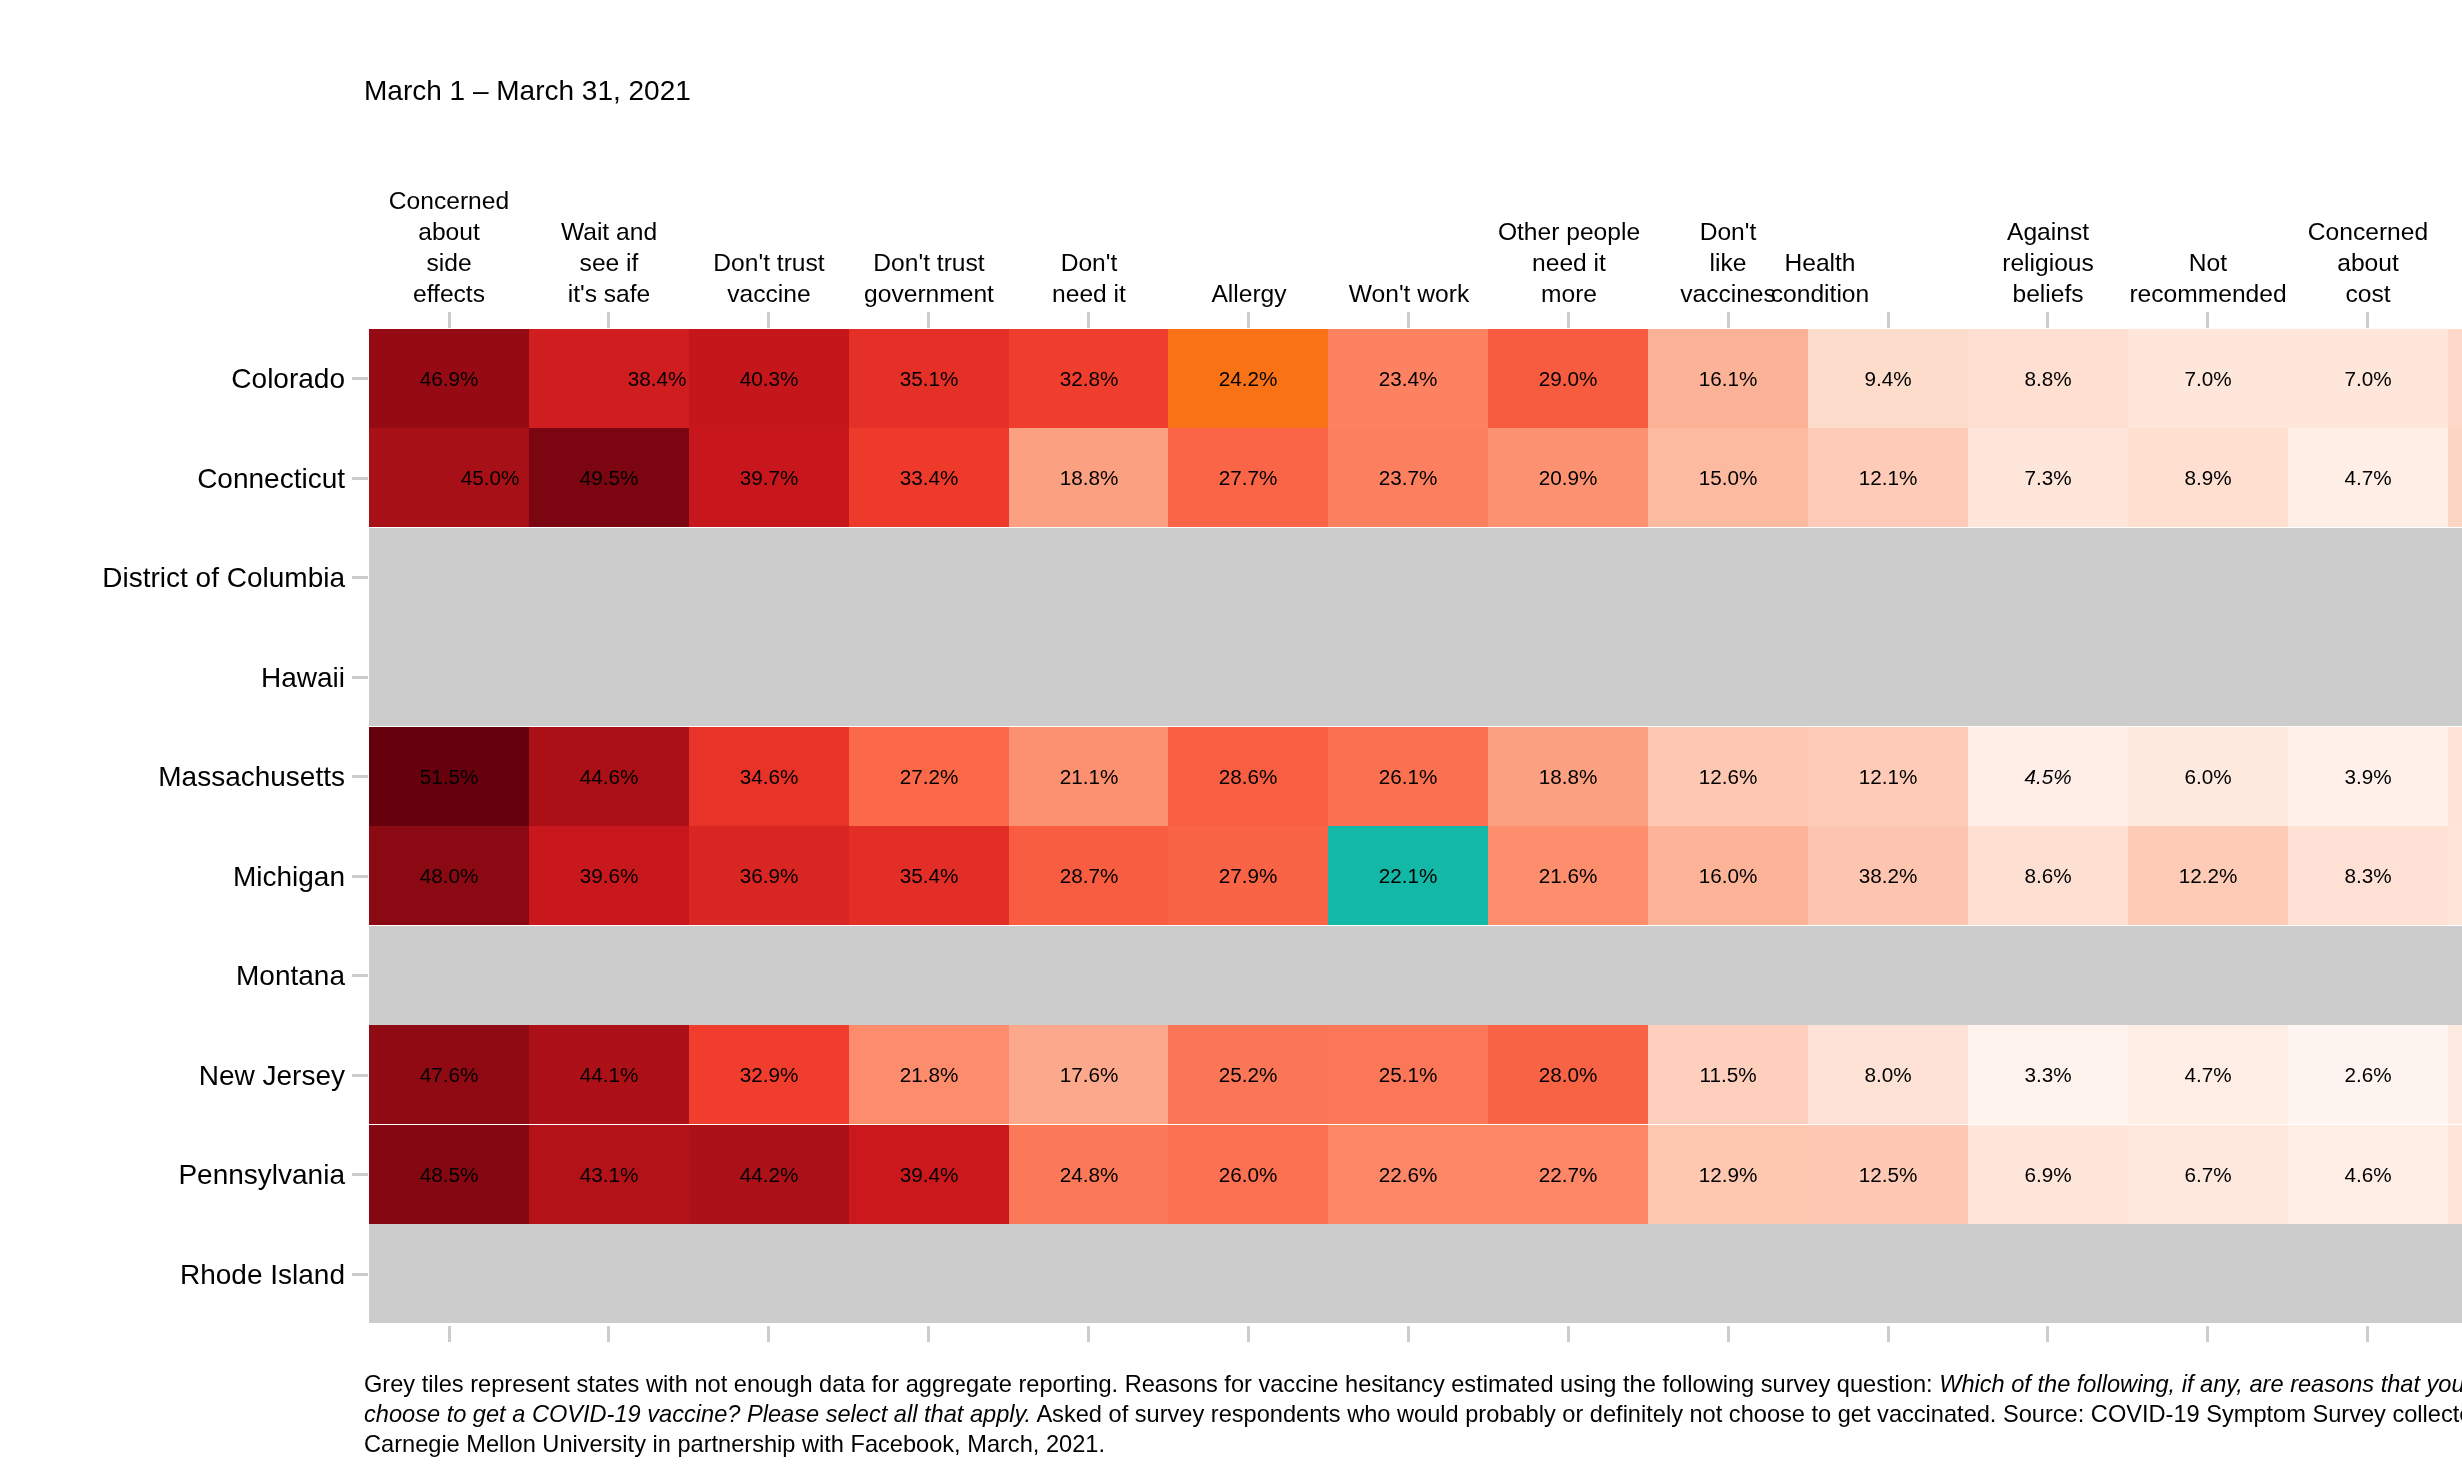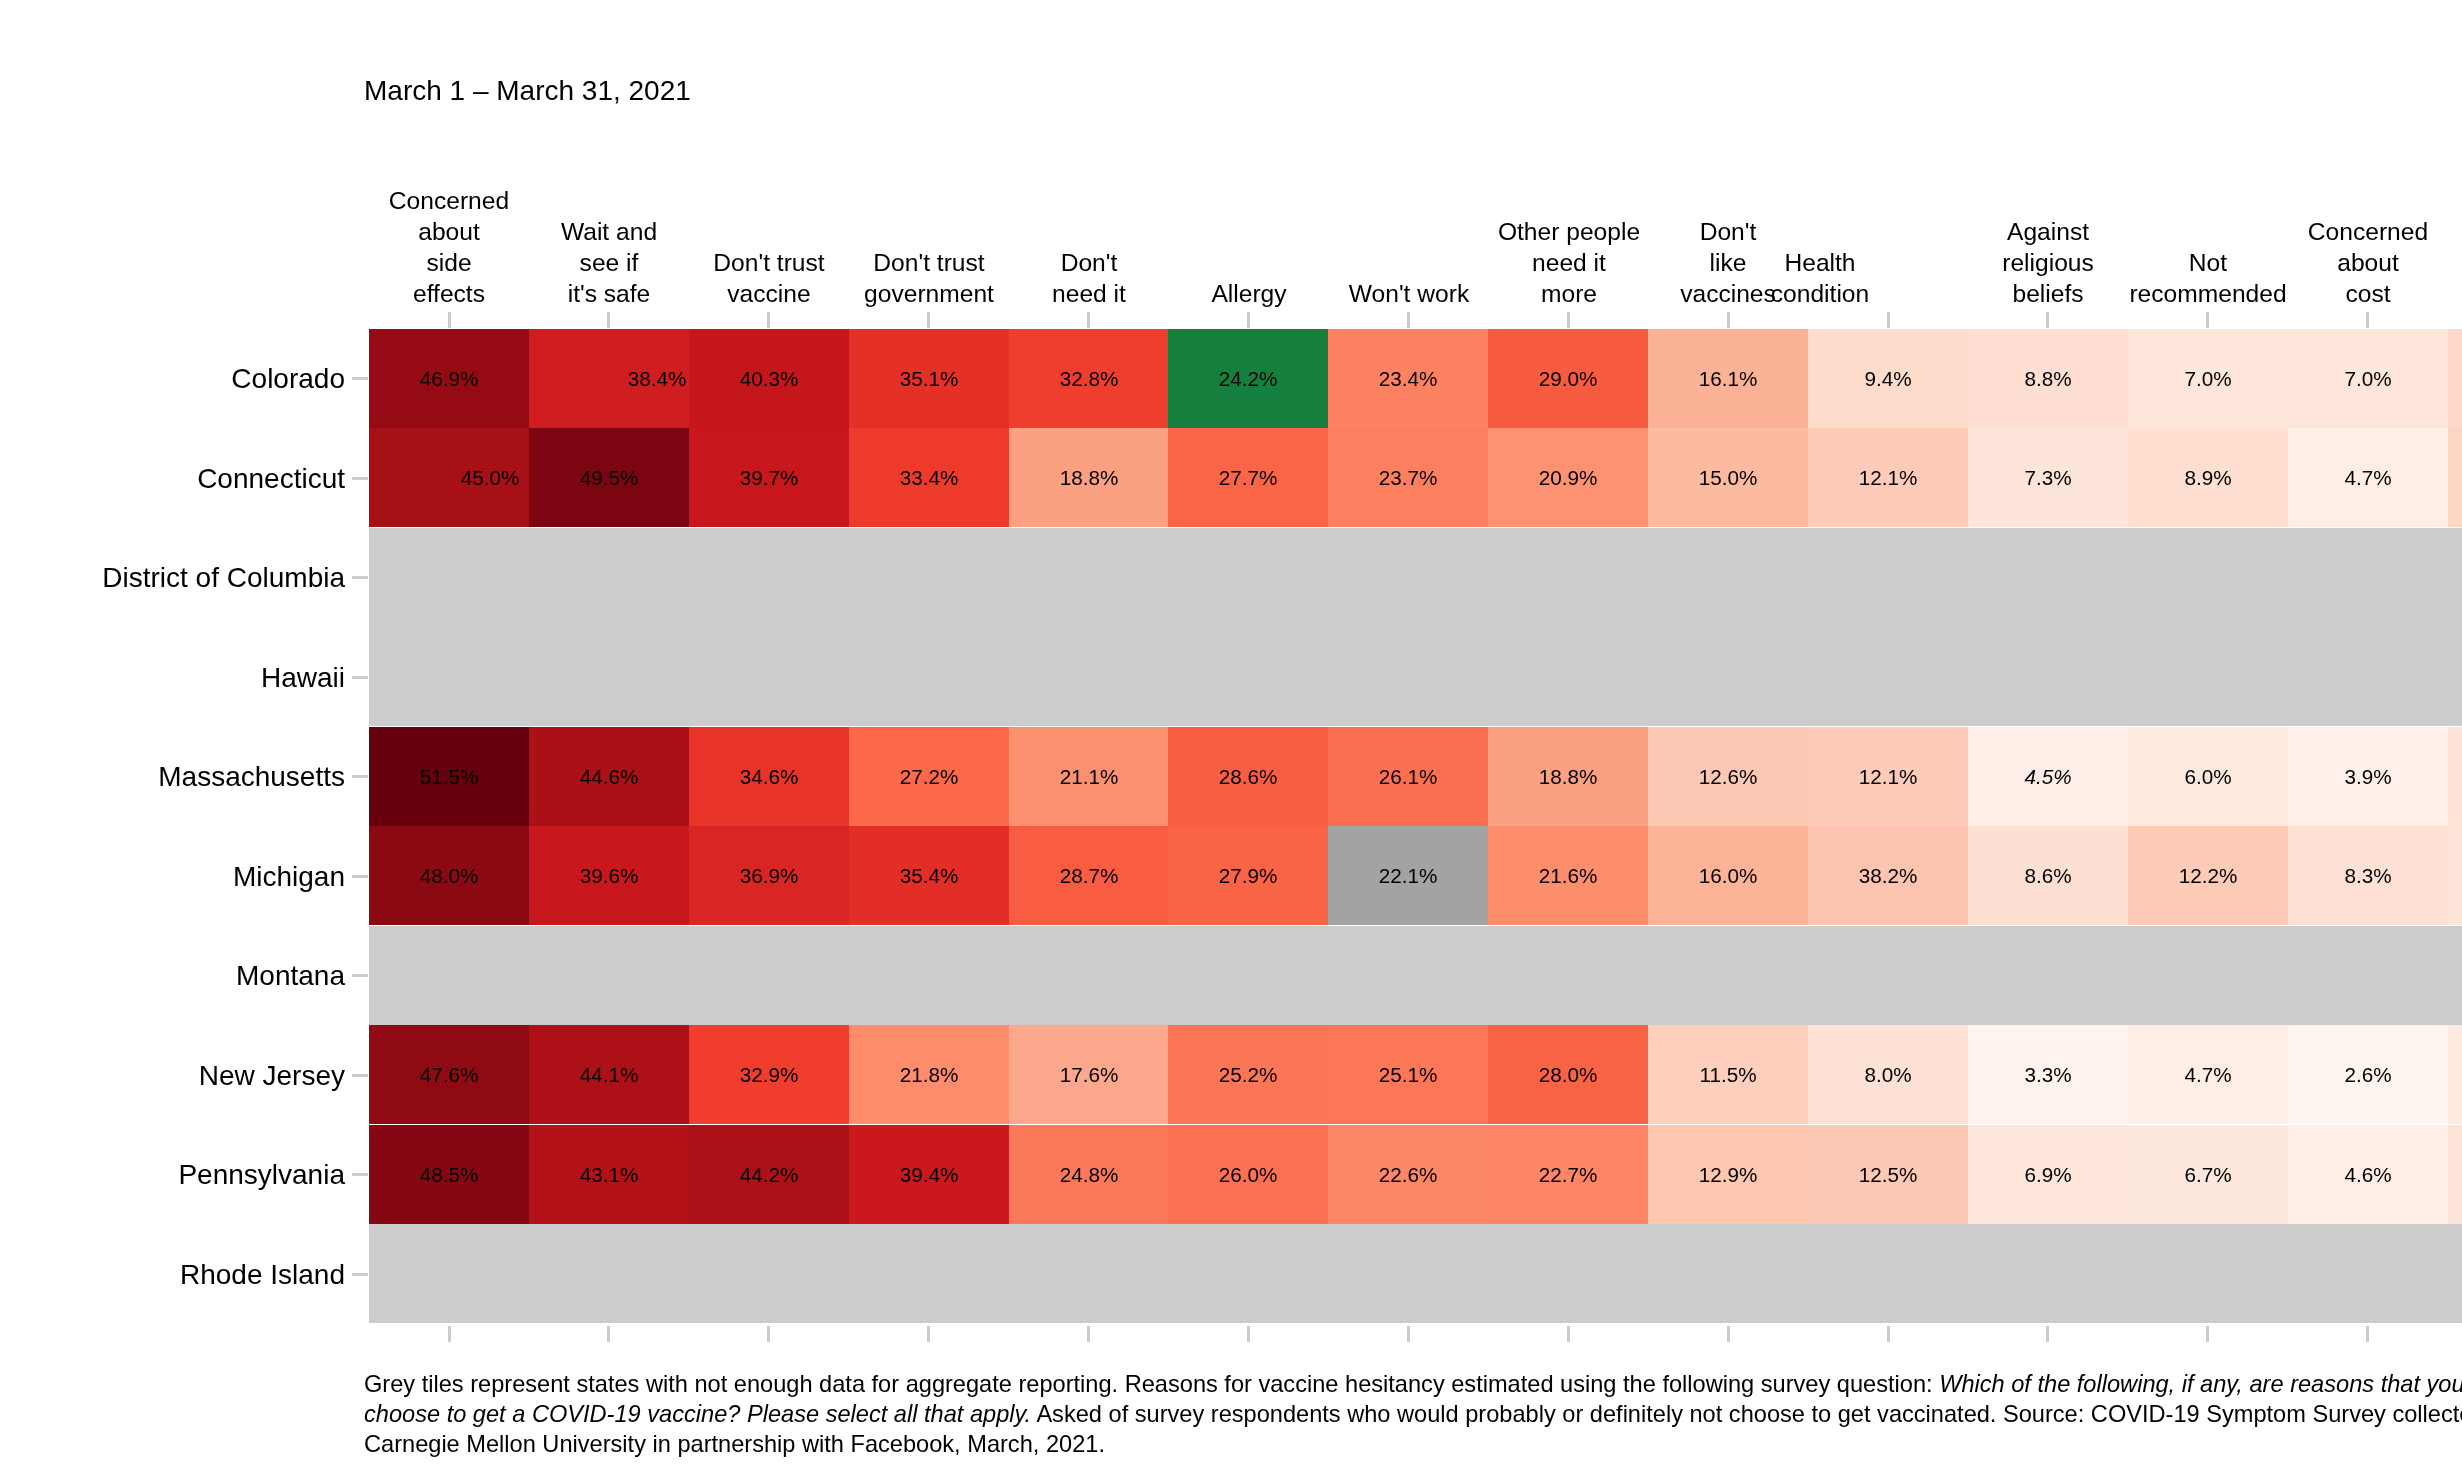--- a/index.html
+++ b/index.html
@@ -122,21 +122,21 @@
       <div class="tick" style="left: 352px; top: 1074px; width: 15.8px; height: 3.4px; background: rgb(204, 204, 204);"></div>
       <div class="tick" style="left: 352px; top: 1173px; width: 15.8px; height: 3.4px; background: rgb(204, 204, 204);"></div>
       <div class="tick" style="left: 352px; top: 1273px; width: 15.8px; height: 3.4px; background: rgb(204, 204, 204);"></div>
     </div>
   <div id="grid" class="grid" style="left: 369px; top: 329px; width: 2398px; height: 995px;">
       <div class="cell" style="left: 0px; top: 0px; width: 160px; height: 99px; background: rgb(150, 11, 19);">46.9%</div>
       <div class="cell" style="left: 160px; top: 0px; width: 160px; height: 99px; background: rgb(208, 29, 31); padding-left: 48px;">38.4%</div>
       <div class="cell" style="left: 320px; top: 0px; width: 160px; height: 99px; background: rgb(197, 22, 28);">40.3%</div>
       <div class="cell" style="left: 480px; top: 0px; width: 160px; height: 99px; background: rgb(228, 48, 39);">35.1%</div>
       <div class="cell" style="left: 640px; top: 0px; width: 160px; height: 99px; background: rgb(240, 62, 46);">32.8%</div>
-      <div class="cell" style="left: 799px; top: 0px; width: 160px; height: 99px; background: #15803d; text-align: center;">24.2%</div>
+      <div class="cell" style="left: 799px; top: 0px; width: 160px; height: 99px; background: #f97316; text-align: center;">24.2%</div>
       <div class="cell" style="left: 959px; top: 0px; width: 160px; height: 99px; background: rgb(252, 130, 98);">23.4%</div>
       <div class="cell" style="left: 1119px; top: 0px; width: 160px; height: 99px; background: rgb(247, 91, 64);">29.0%</div>
       <div class="cell" style="left: 1279px; top: 0px; width: 160px; height: 99px; background: rgb(252, 178, 151);">16.1%</div>
       <div class="cell" style="left: 1439px; top: 0px; width: 160px; height: 99px; background: rgb(254, 220, 204);">9.4%</div>
       <div class="cell" style="left: 1599px; top: 0px; width: 160px; height: 99px; background: rgb(254, 223, 209);">8.8%</div>
       <div class="cell" style="left: 1759px; top: 0px; width: 160px; height: 99px; background: rgb(254, 230, 218);">7.0%</div>
       <div class="cell" style="left: 1919px; top: 0px; width: 160px; height: 99px; background: rgb(254, 230, 218);">7.0%</div>
       <div class="cell" style="left: 2079px; top: 0px; width: 160px; height: 99px; background: rgb(254, 216, 200);">10.0%</div>
       <div class="cell" style="left: 0px; top: 99px; width: 160px; height: 99px; background: rgb(167, 16, 22); padding-left: 41px;">45.0%</div>
       <div class="cell" style="left: 160px; top: 99px; width: 160px; height: 99px; background: rgb(123, 5, 16);">49.5%</div>
@@ -193,21 +193,21 @@
       <div class="cell" style="left: 1599px; top: 398px; width: 160px; height: 99px; background: rgb(255, 238, 231); font-style: italic;">4.5%</div>
       <div class="cell" style="left: 1759px; top: 398px; width: 160px; height: 99px; background: rgb(254, 233, 223);">6.0%</div>
       <div class="cell" style="left: 1919px; top: 398px; width: 160px; height: 99px; background: rgb(255, 241, 234);">3.9%</div>
       <div class="cell" style="left: 2079px; top: 398px; width: 160px; height: 99px; background: rgb(254, 227, 214);">7.8%</div>
       <div class="cell" style="left: 0px; top: 497px; width: 160px; height: 99px; background: rgb(139, 9, 18);">48.0%</div>
       <div class="cell" style="left: 160px; top: 497px; width: 160px; height: 99px; background: rgb(201, 24, 29);">39.6%</div>
       <div class="cell" style="left: 320px; top: 497px; width: 160px; height: 99px; background: rgb(217, 38, 35);">36.9%</div>
       <div class="cell" style="left: 480px; top: 497px; width: 160px; height: 99px; background: rgb(226, 46, 39);">35.4%</div>
       <div class="cell" style="left: 640px; top: 497px; width: 160px; height: 99px; background: rgb(248, 93, 66);">28.7%</div>
       <div class="cell" style="left: 799px; top: 497px; width: 160px; height: 99px; background: rgb(249, 99, 70);">27.9%</div>
-      <div class="cell" style="left: 959px; top: 497px; width: 160px; height: 99px; background: #a3a3a3;">22.1%</div>
+      <div class="cell" style="left: 959px; top: 497px; width: 160px; height: 99px; background: #14b8a6;">22.1%</div>
       <div class="cell" style="left: 1119px; top: 497px; width: 160px; height: 99px; background: rgb(252, 142, 110);">21.6%</div>
       <div class="cell" style="left: 1279px; top: 497px; width: 160px; height: 99px; background: rgb(252, 179, 152);">16.0%</div>
       <div class="cell" style="left: 1439px; top: 497px; width: 160px; height: 99px; background: rgb(253, 197, 175);">38.2%</div>
       <div class="cell" style="left: 1599px; top: 497px; width: 160px; height: 99px; background: rgb(254, 224, 211);">8.6%</div>
       <div class="cell" style="left: 1759px; top: 497px; width: 160px; height: 99px; background: rgb(253, 203, 182);">12.2%</div>
       <div class="cell" style="left: 1919px; top: 497px; width: 160px; height: 99px; background: rgb(254, 225, 212);">8.3%</div>
       <div class="cell" style="left: 2079px; top: 497px; width: 160px; height: 99px; background: rgb(254, 229, 217);">7.2%</div>
       <div class="cell" style="left: 0px; top: 597px; width: 160px; height: 99px; background: rgb(204, 204, 204);"></div>
       <div class="cell" style="left: 160px; top: 597px; width: 160px; height: 99px; background: rgb(204, 204, 204);"></div>
       <div class="cell" style="left: 320px; top: 597px; width: 160px; height: 99px; background: rgb(204, 204, 204);"></div>

